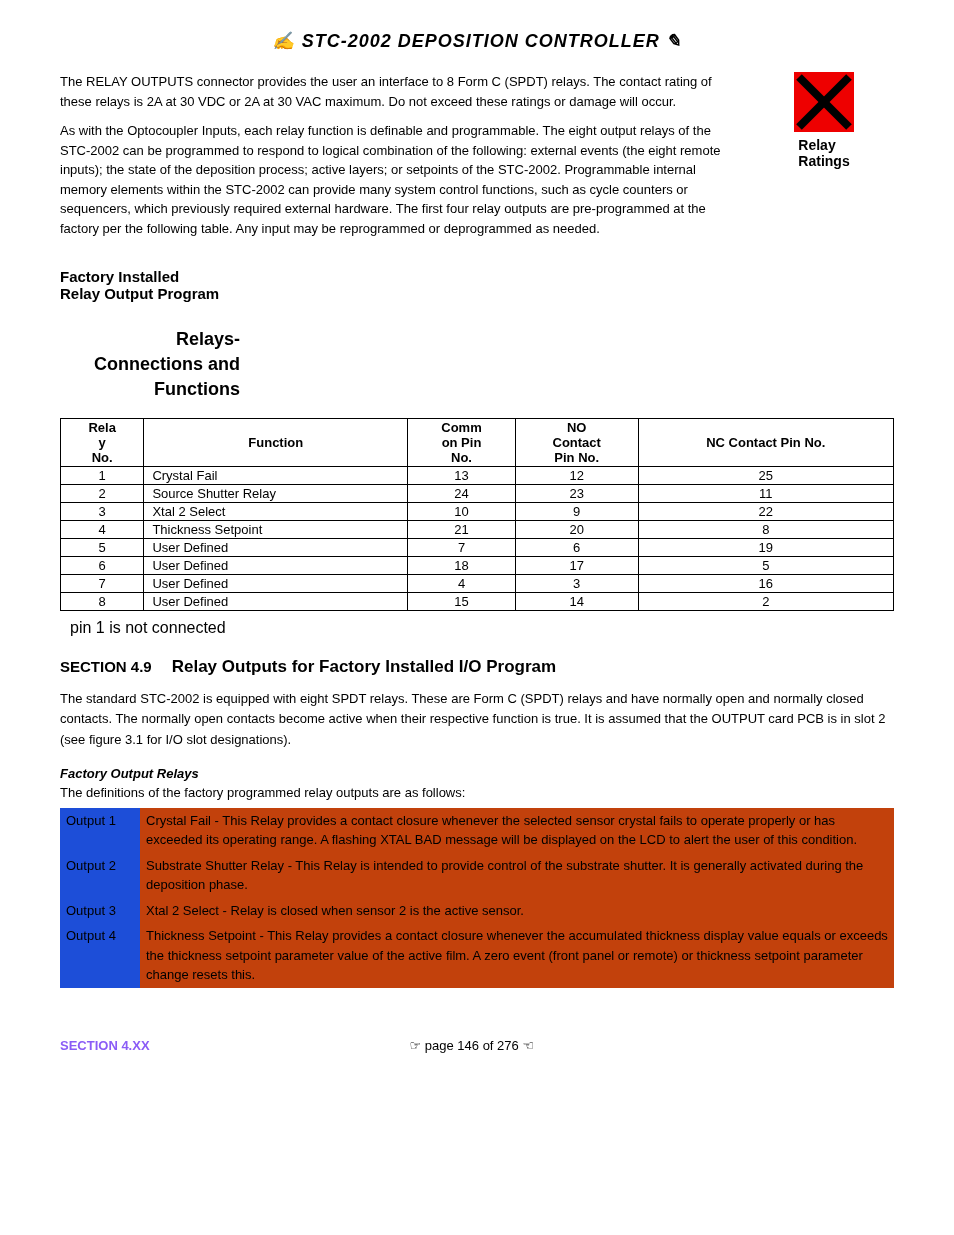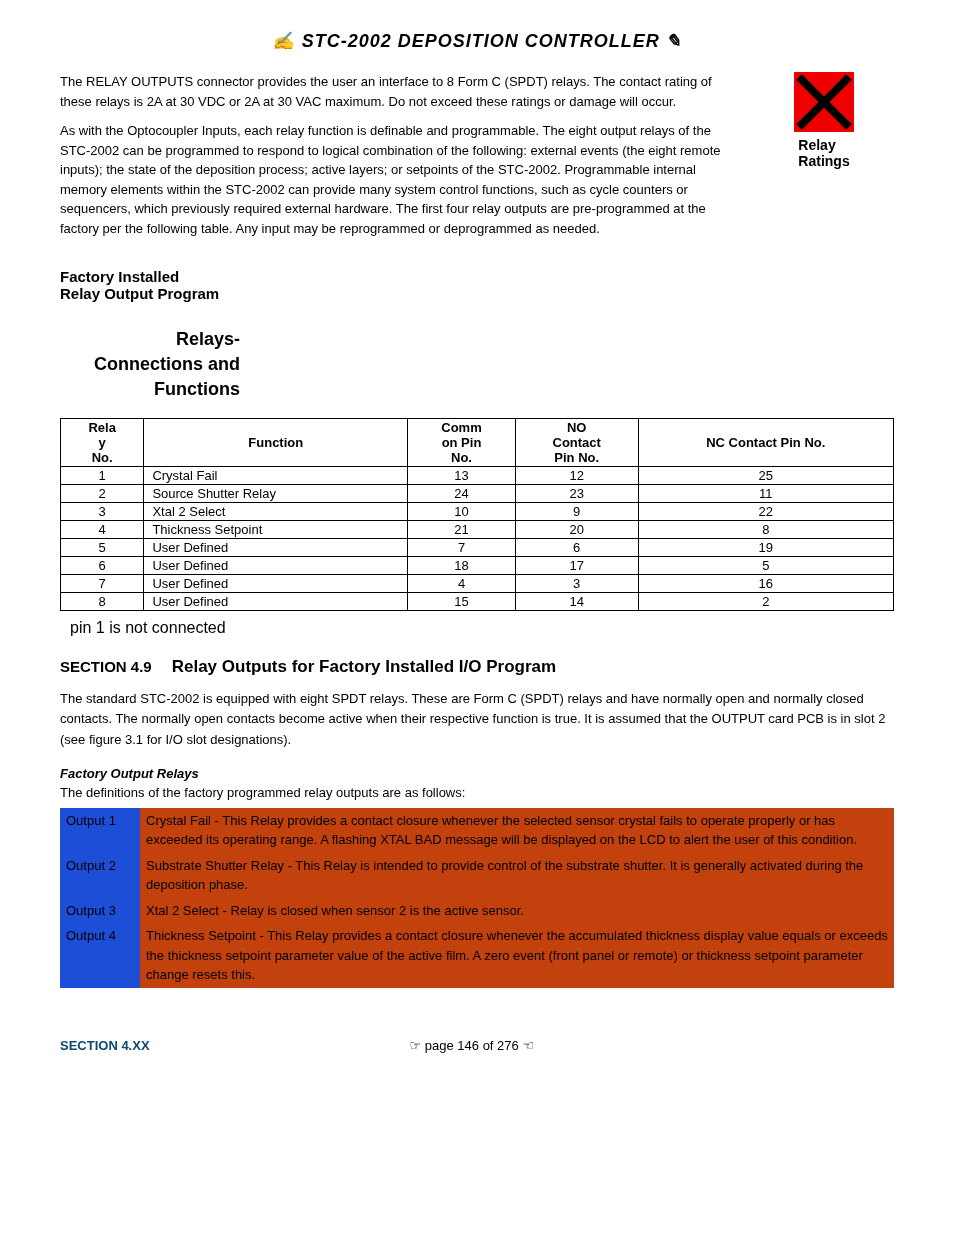--- a/index.html
+++ b/index.html
@@ -144,21 +144,21 @@
     }
     .page-footer {
       display: flex;
       justify-content: space-between;
       align-items: center;
       margin-top: 40px;
       padding-top: 10px;
     }
     .footer-section {
       font-weight: bold;
-      color: #0c4a6e;
+      color: #8b5cf6;
       font-size: 13px;
     }
     .footer-page {
       font-size: 13px;
     }
   </style>
 </head>
 <body>
 
 <div class="page-title">✍ STC-2002  DEPOSITION CONTROLLER ✎</div>

